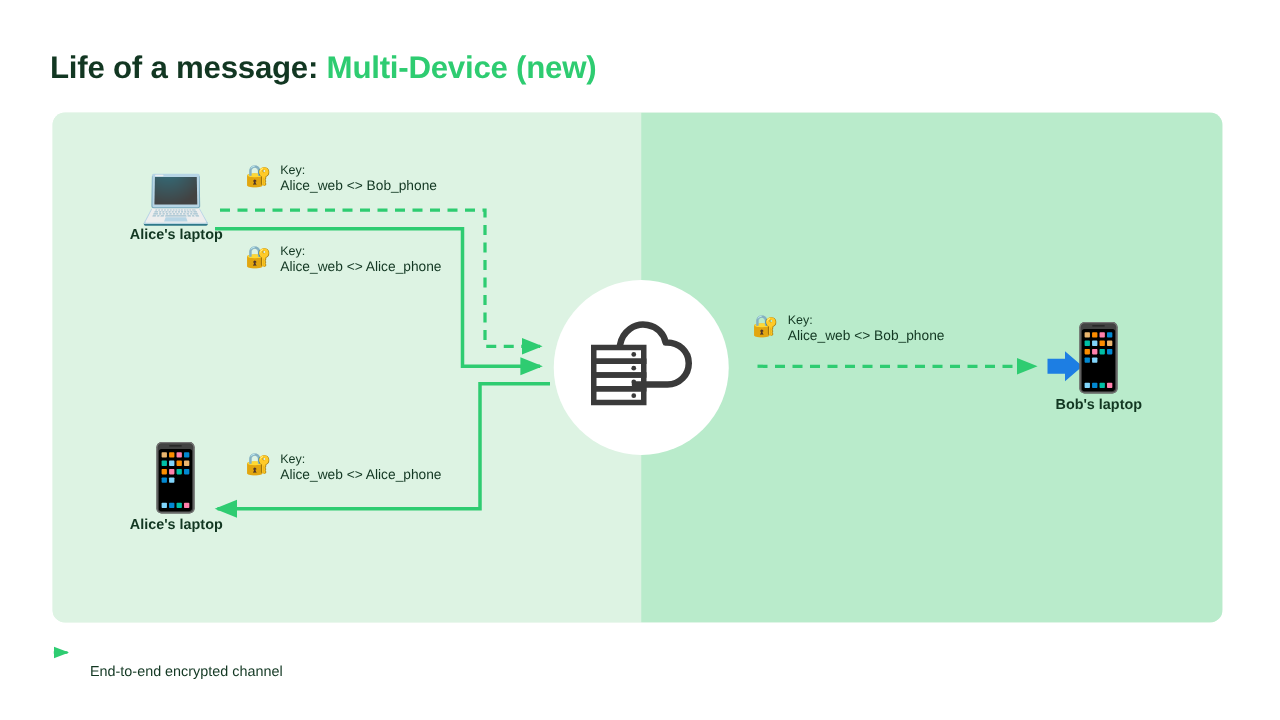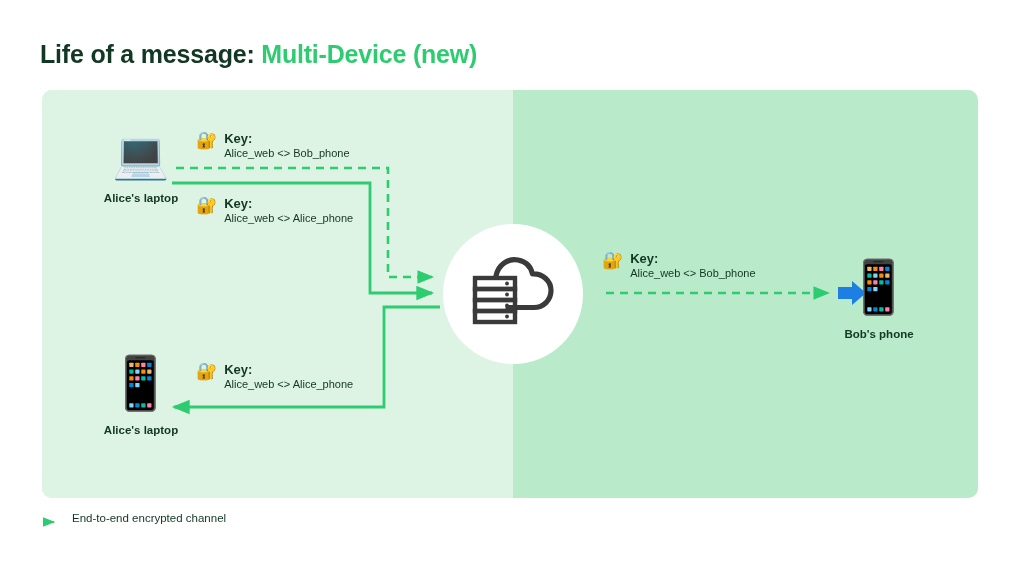--- a/index.html
+++ b/index.html
@@ -61,21 +61,21 @@
     width: 130px;
   }
   .device .glyph {
     font-size: 46px;
     line-height: 54px;
     display: block;
   }
   .device .glyph.phone { font-size: 52px; line-height: 62px; }
   .device .dlabel {
     display: block;
-    margin-top: 10px;
+    margin-top: 0;
     font-size: 11.5px;
     font-weight: bold;
     color: #123722;
     white-space: nowrap;
   }
 
   #dev-laptop { left: 76px; top: 128px; }
   #dev-aphone { left: 76px; top: 352px; }
   #dev-bphone { left: 814px; top: 256px; }
 
@@ -88,22 +88,22 @@
     white-space: nowrap;
   }
   .keychip .lock {
     font-size: 17px;
     line-height: 17px;
     margin-top: 1px;
   }
   .keychip .ktext { line-height: 1.22; }
   .keychip .klabel {
     display: block;
-    font-size: 13px;
-    font-weight: bold;
+    font-size: 10px;
+    font-weight: normal;
     color: #123722;
   }
   .keychip .kval {
     display: block;
     font-size: 11px;
     color: #123722;
   }
 
   #key-1 { left: 196px; top: 131px; }
   #key-2 { left: 196px; top: 196px; }
@@ -129,21 +129,21 @@
     position: absolute;
     left: 0; top: 0;
     width: 1024px; height: 576px;
     pointer-events: none;
   }
 
   
   #legend {
     position: absolute;
     left: 42px;
-    top: 512px;
+    top: 532px;
     display: flex;
     align-items: center;
     gap: 10px;
   }
   #legend .leg-text {
     font-size: 11.5px;
     color: #123722;
   }
 </style>
 </head>
@@ -209,21 +209,21 @@
     <span class="dlabel">Alice's laptop</span>
   </div>
 
   <div class="device" id="dev-aphone">
     <span class="glyph phone">📱</span>
     <span class="dlabel">Alice's laptop</span>
   </div>
 
   <div class="device" id="dev-bphone">
     <span class="glyph phone">📱</span>
-    <span class="dlabel">Bob's phone</span>
+    <span class="dlabel">Bob's laptop</span>
   </div>
 
   <div class="keychip" id="key-1">
     <span class="lock">🔐</span>
     <span class="ktext">
       <span class="klabel">Key:</span>
       <span class="kval">Alice_web &lt;&gt; Bob_phone</span>
     </span>
   </div>
 

